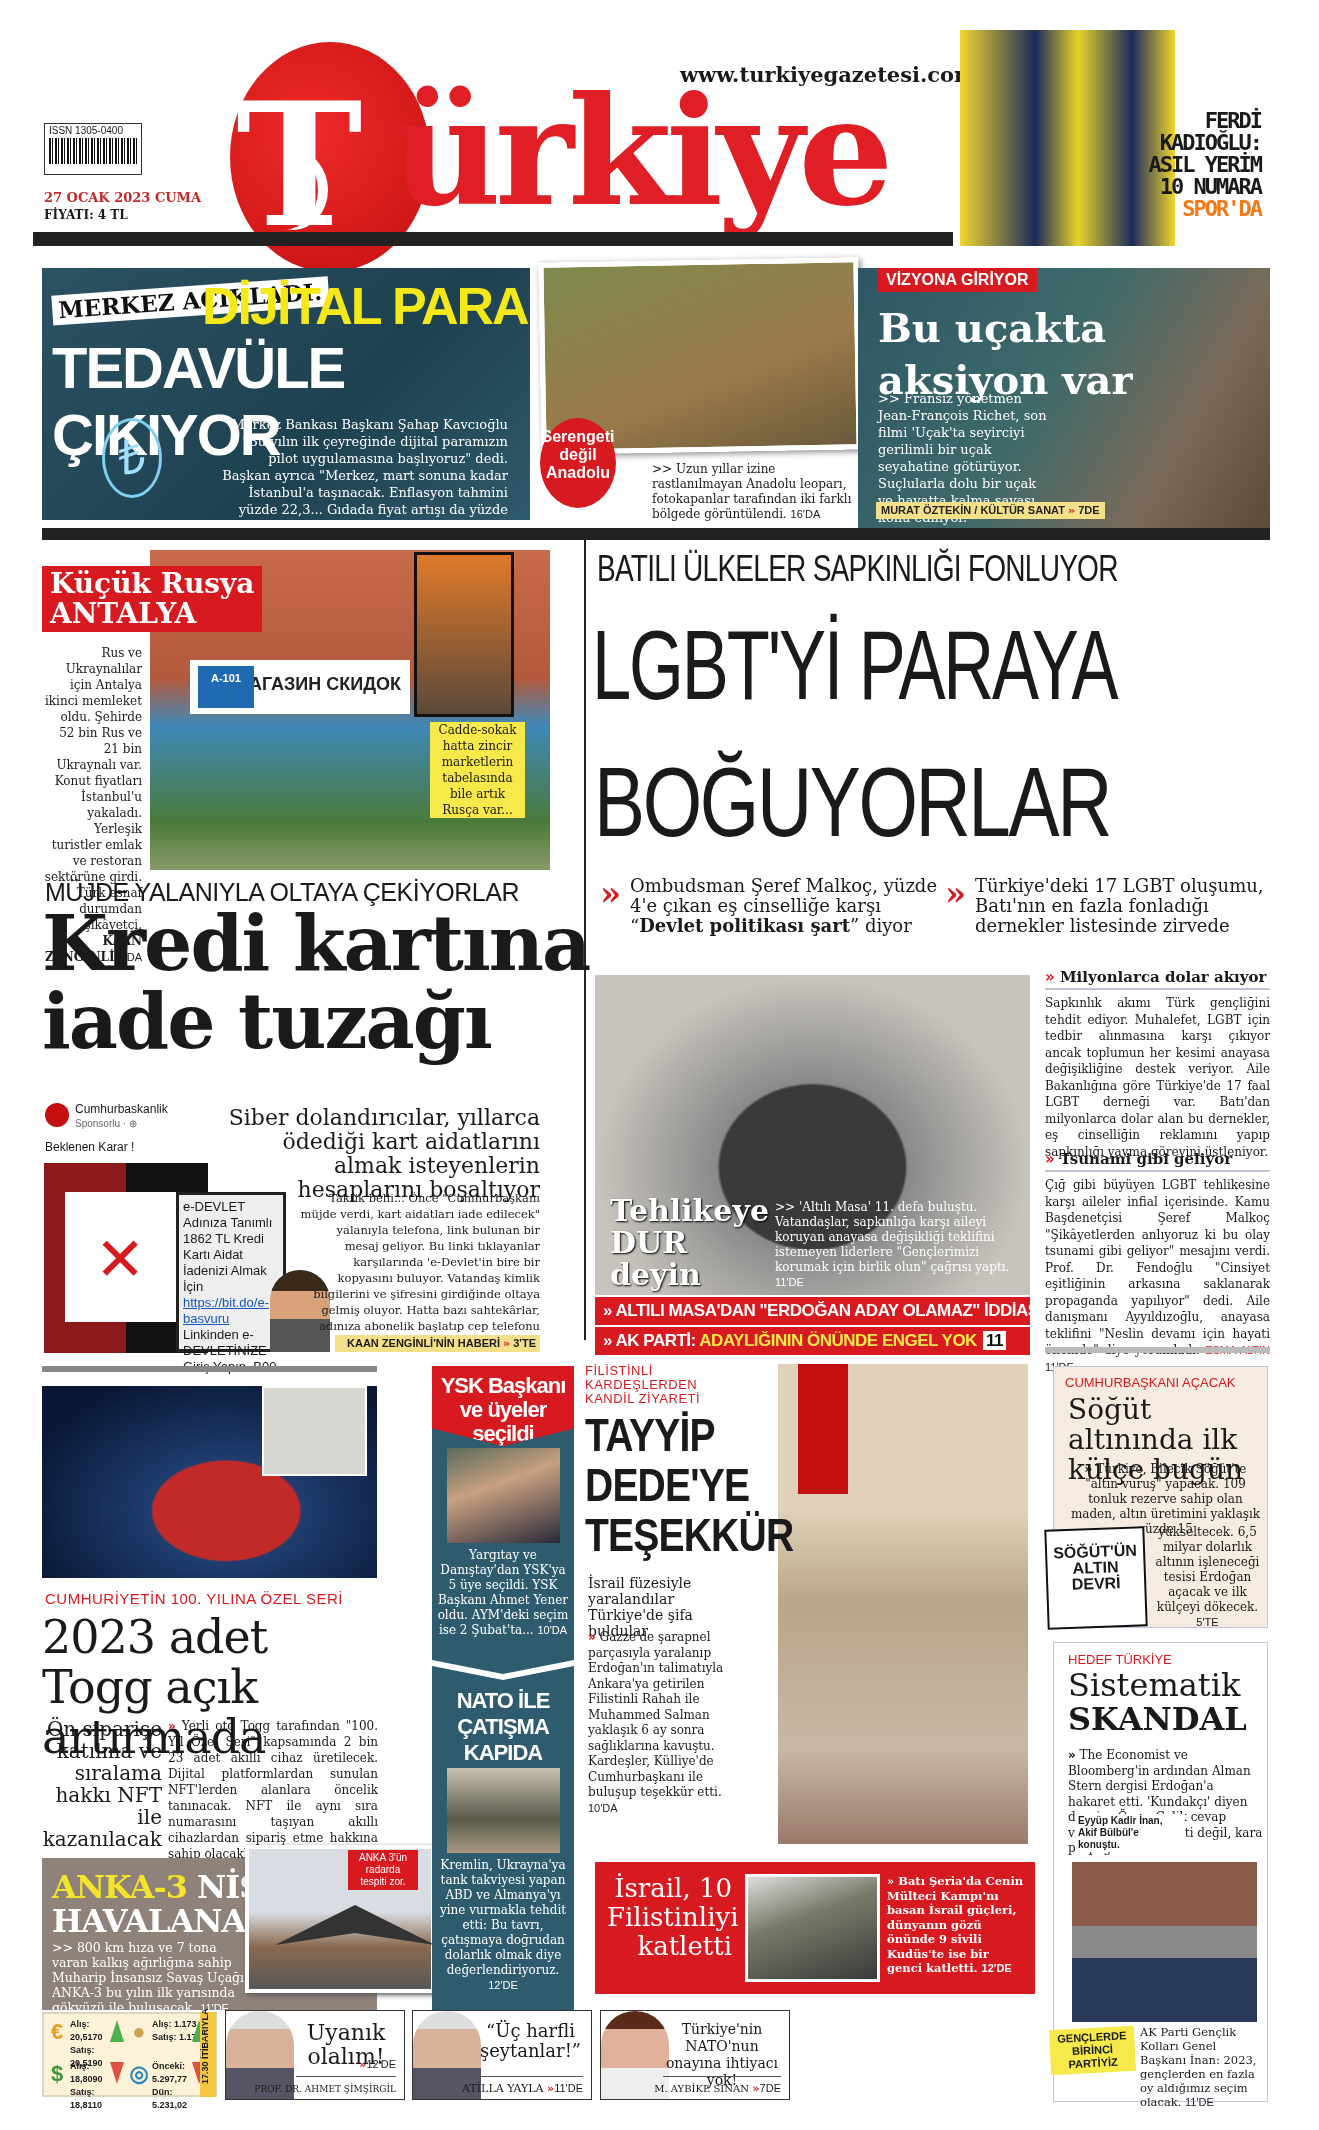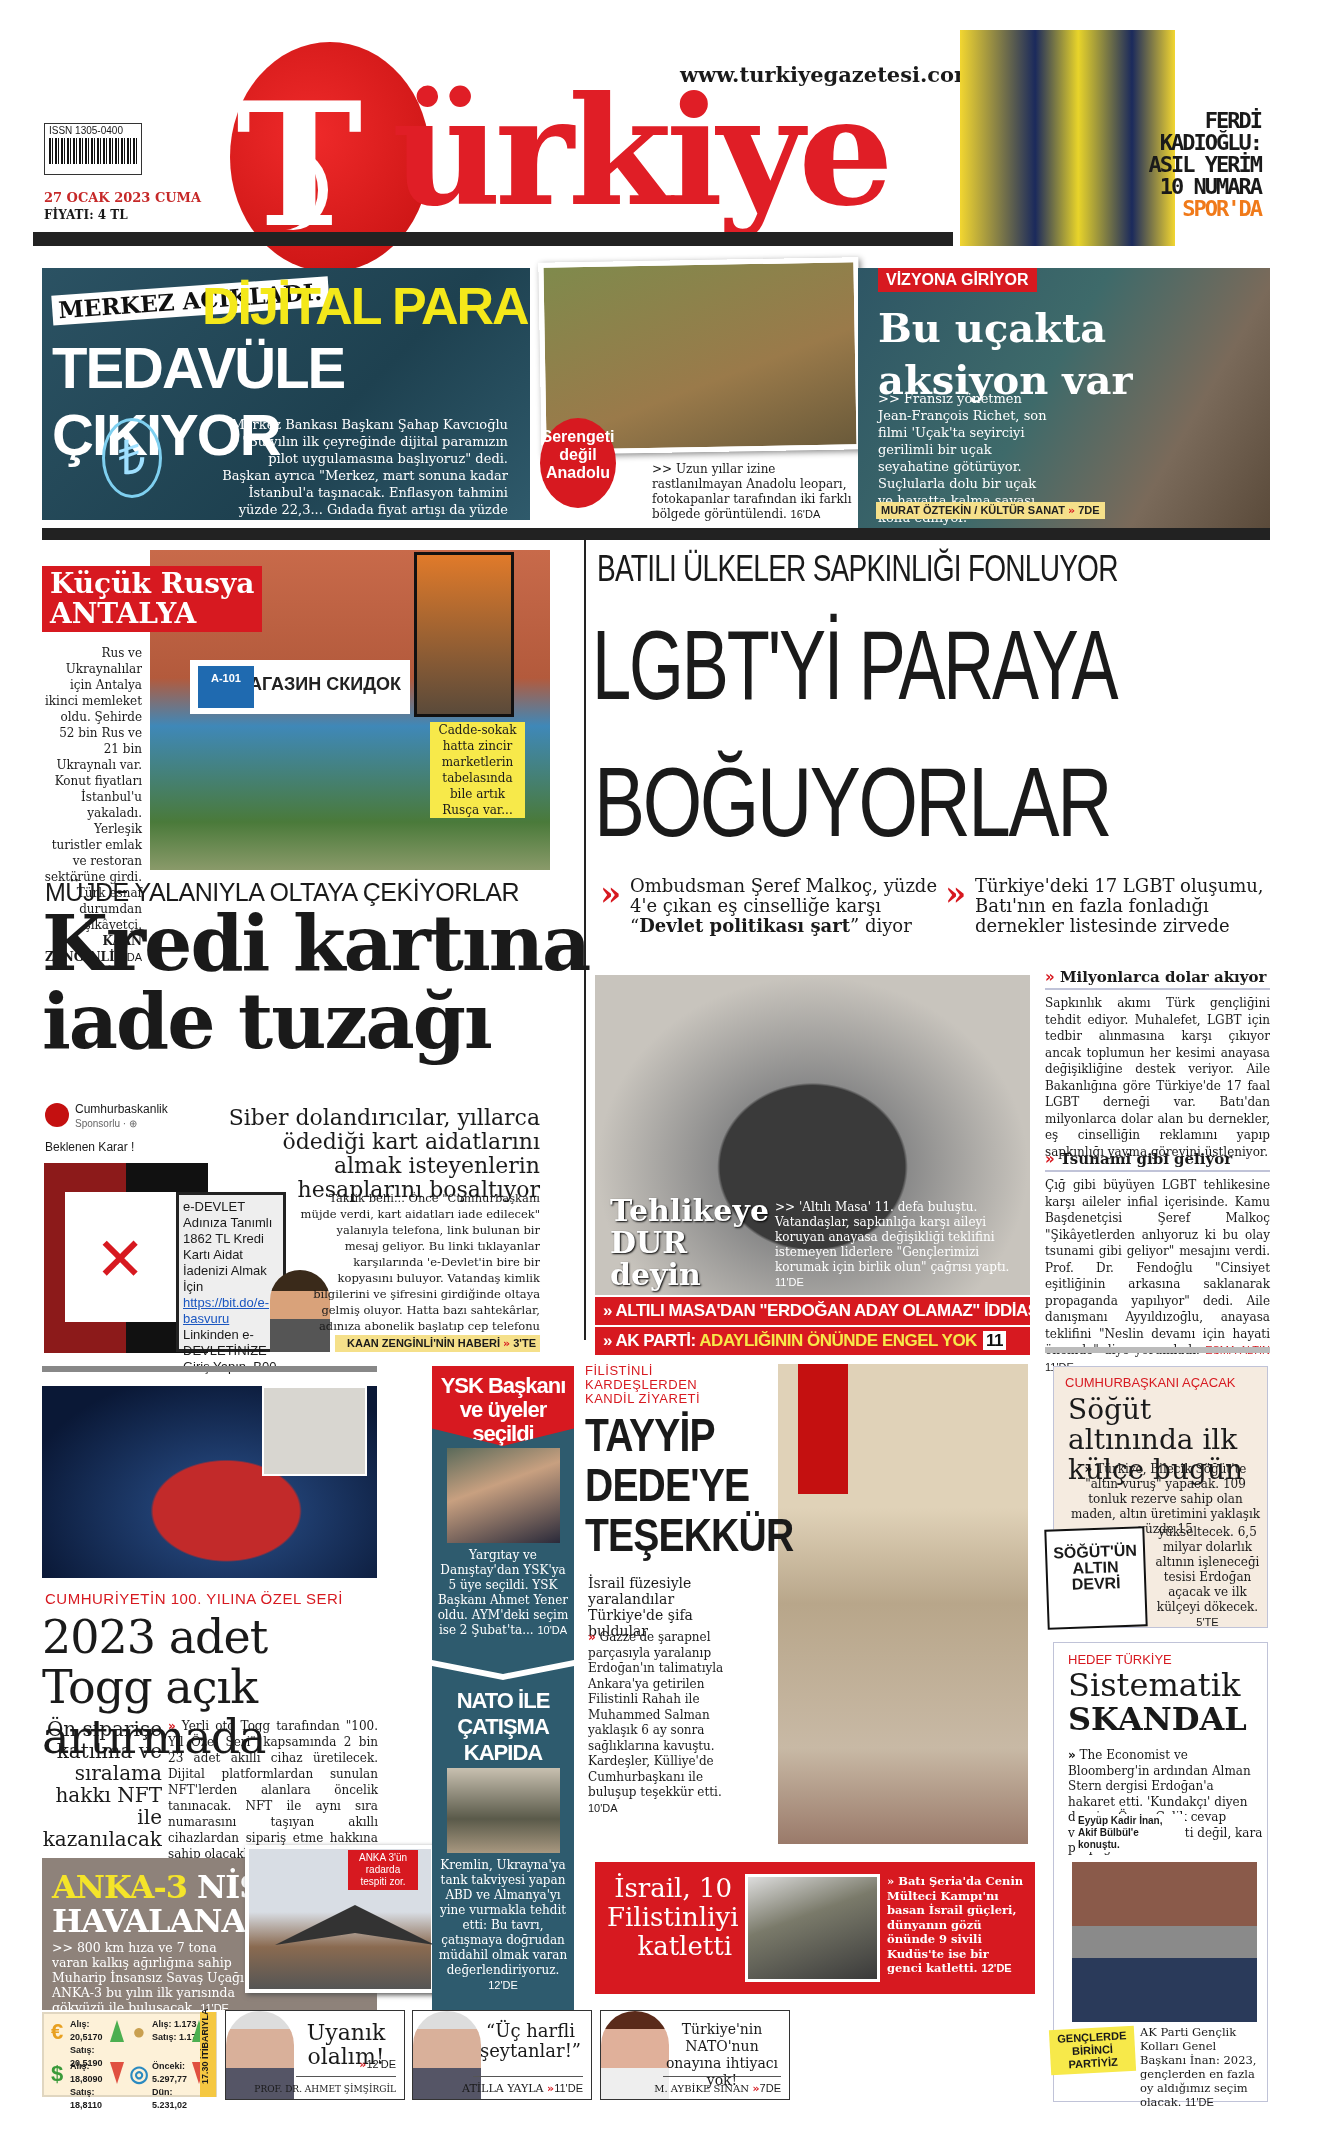--- a/index.html
+++ b/index.html
@@ -299,21 +299,21 @@
 <div class="abs" id="anka-drone"></div>
 <div class="abs" id="anka-tag">ANKA 3'ün radarda tespiti zor.</div>
 
 <div class="abs" id="ysk-col"></div>
 <div class="abs" id="ysk-head">YSK Başkanı ve üyeler seçildi</div>
 <div class="abs" id="ysk-photo"></div>
 <div class="abs" id="ysk-body"><span>Yargıtay ve Danıştay'dan YSK'ya 5 üye seçildi. YSK Başkanı Ahmet Yener oldu. AYM'deki seçim ise 2 Şubat'ta...</span> <span class="ref">10'DA</span></div>
 <div class="abs" id="ysk-divider"></div>
 <div class="abs" id="nato-h">NATO İLE ÇATIŞMA KAPIDA</div>
 <div class="abs" id="nato-photo"></div>
-<div class="abs" id="nato-body"><span>Kremlin, Ukrayna'ya tank takviyesi yapan ABD ve Almanya'yı yine vurmakla tehdit etti: Bu tavrı, çatışmaya doğrudan müdahil olmak varan değerlendiriyoruz.</span> <span class="ref">12'DE</span></div>
+<div class="abs" id="nato-body"><span>Kremlin, Ukrayna'ya tank takviyesi yapan ABD ve Almanya'yı yine vurmakla tehdit etti: Bu tavrı, çatışmaya doğrudan dolarlık olmak diye değerlendiriyoruz.</span> <span class="ref">12'DE</span></div>
 
 <div class="abs" id="tayyip-photo"></div>
 <div class="abs" id="tayyip-flag"></div>
 <div class="abs" id="tayyip-kicker" style="width:150px;">FİLİSTİNLİ KARDEŞLERDEN KANDİL ZİYARETİ</div>
 <div class="abs" id="tayyip-h" style="width:220px;">TAYYİP DEDE'YE TEŞEKKÜR</div>
 <div class="abs" id="tayyip-sub">İsrail füzesiyle yaralandılar Türkiye'de şifa buldular</div>
 <div class="abs" id="tayyip-body"><span class="chev">»</span> <span>Gazze'de şarapnel parçasıyla yaralanıp Erdoğan'ın talimatıyla Ankara'ya getirilen Filistinli Rahah ile Muhammed Salman yaklaşık 6 ay sonra sağlıklarına kavuştu. Kardeşler, Külliye'de Cumhurbaşkanı ile buluşup teşekkür etti.</span> <span class="ref">10'DA</span></div>
 
 <div class="abs" id="israil">
   <div class="abs" id="israil-h">İsrail, 10 Filistinliyi katletti</div>

